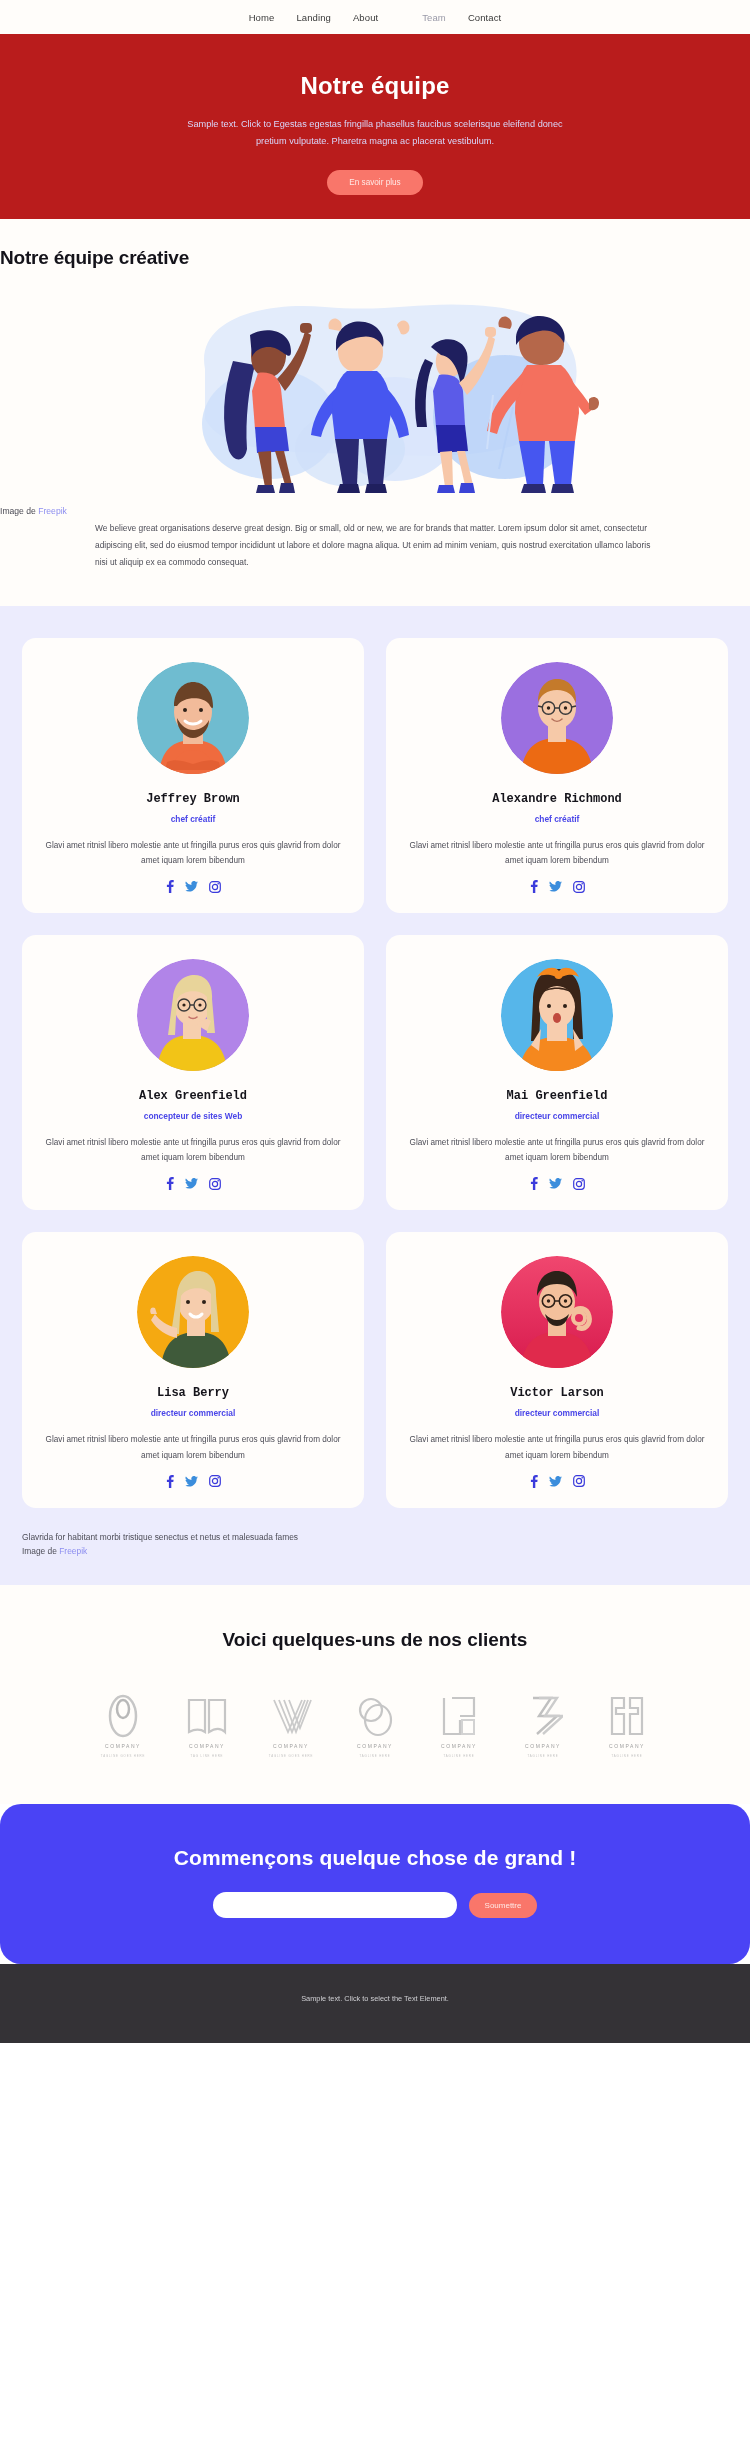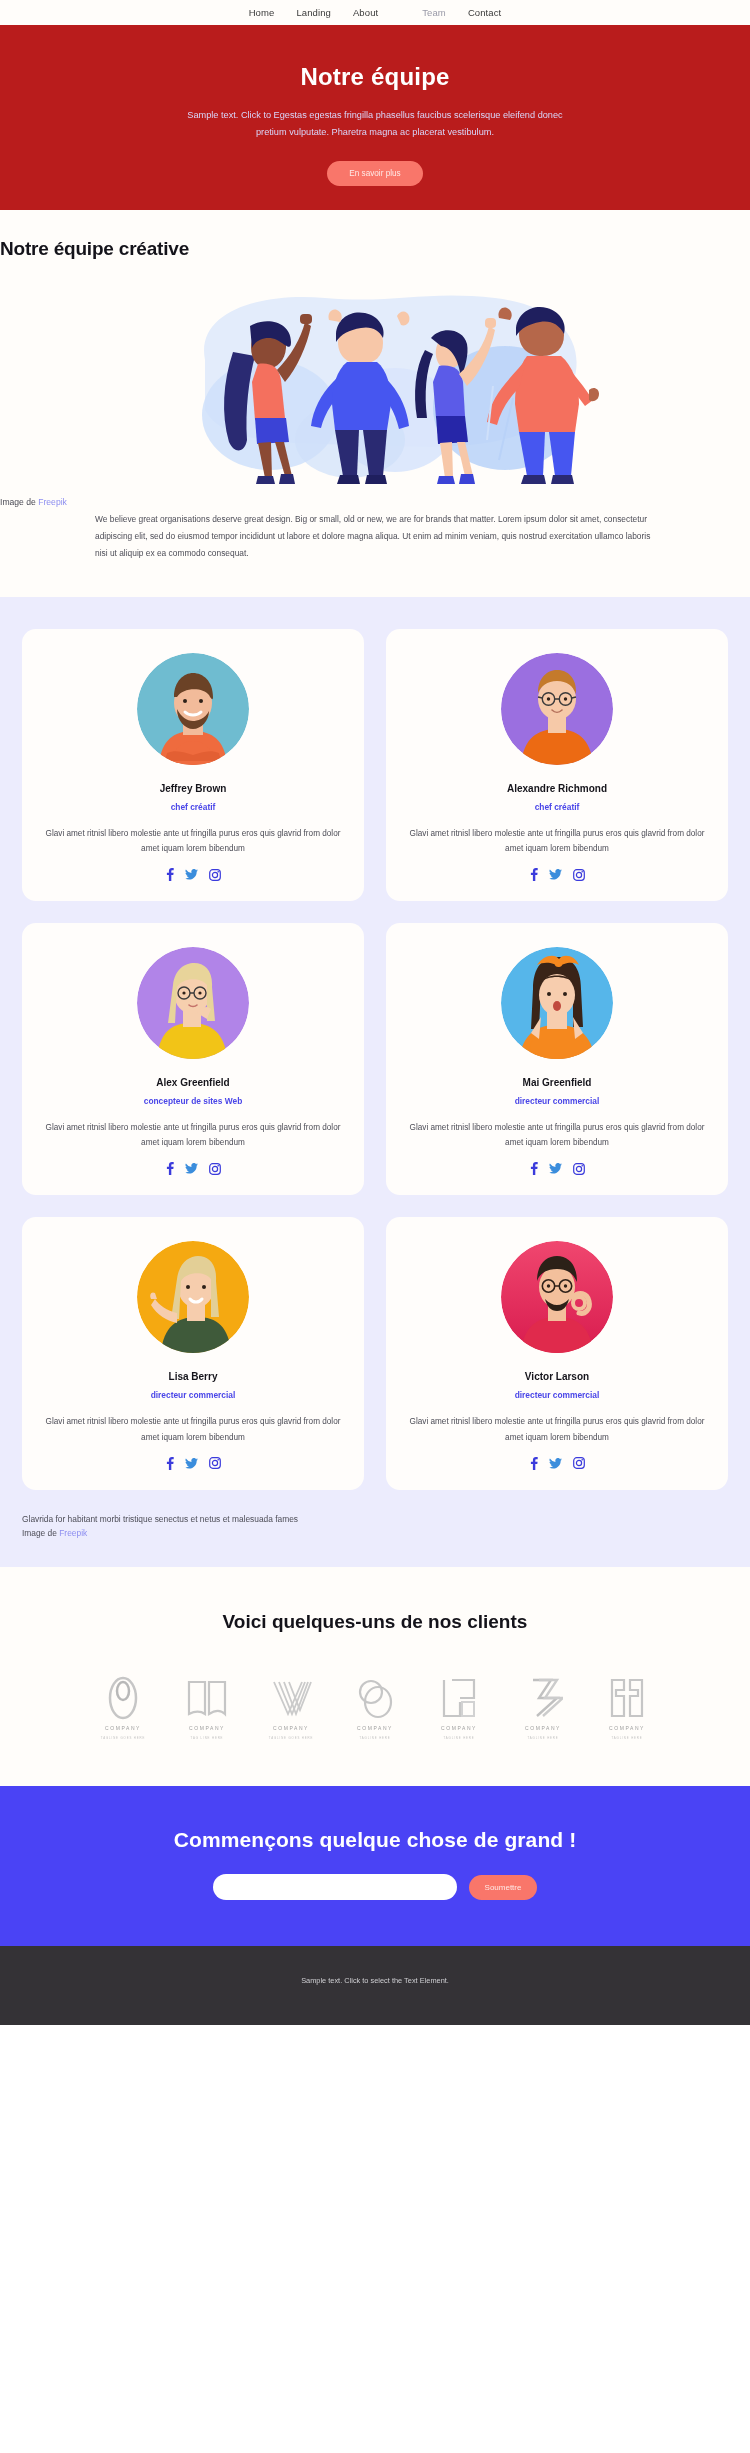--- a/index.html
+++ b/index.html
@@ -7,21 +7,21 @@
   html,body { width:750px; }
   body {
     font-family:"Liberation Sans", sans-serif;
     background:#ffffff;
     width:750px;
     overflow-x:hidden;
   }
 
   
   .navbar{
-    height:25px;
+    height:34px;
     background:#fffdfa;
     display:flex;
     align-items:center;
     justify-content:center;
     gap:22px;
   }
   .nav-link{
     font-size:9.5px;
     color:#3a3a3a;
     text-decoration:none;
@@ -112,24 +112,25 @@
   .avatar{
     width:112px;
     height:112px;
     border-radius:50%;
     margin:0 auto 18px;
     overflow:hidden;
     position:relative;
   }
   .avatar svg{ width:100%; height:100%; display:block; }
   .member-name{
-    font-size:10px;
+    font-size:12px;
     font-weight:bold;
     color:#15141b;
     margin-bottom:8px;
+    font-family:Liberation Mono, monospace;
   }
   .member-role{
     font-size:8.4px;
     font-weight:bold;
     color:#4a46e8;
     margin-bottom:14px;
   }
   .member-desc{
     font-size:8.2px;
     color:#4d4d57;
@@ -189,20 +190,21 @@
     font-size:2.8px;
     letter-spacing:.9px;
     color:#c2c2c2;
   }
 
   
   .cta{
     background:#4a43f5;
     padding:42px 17px 46px;
     text-align:center;
+    border-radius:21px;
   }
   .cta-title{
     color:#ffffff;
     font-size:21px;
     font-weight:bold;
     margin-bottom:22px;
     letter-spacing:.1px;
   }
   .cta-form{
     display:flex;

